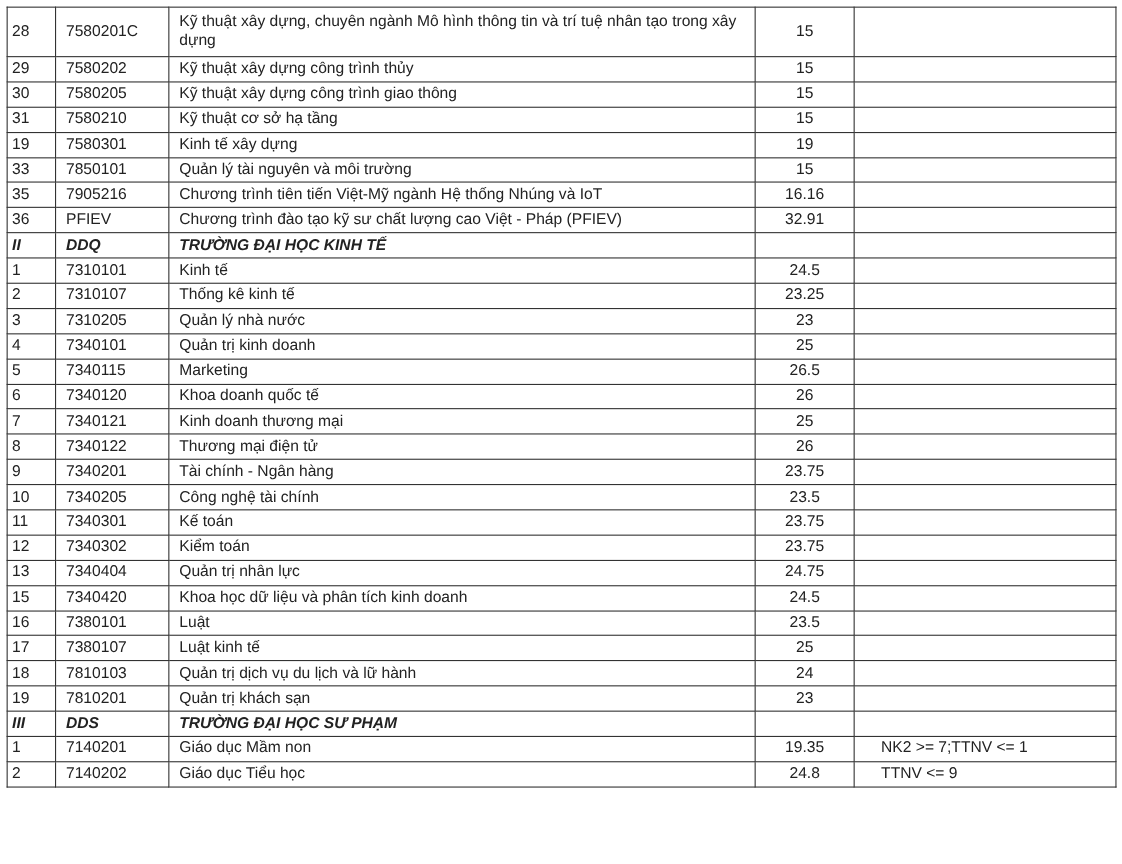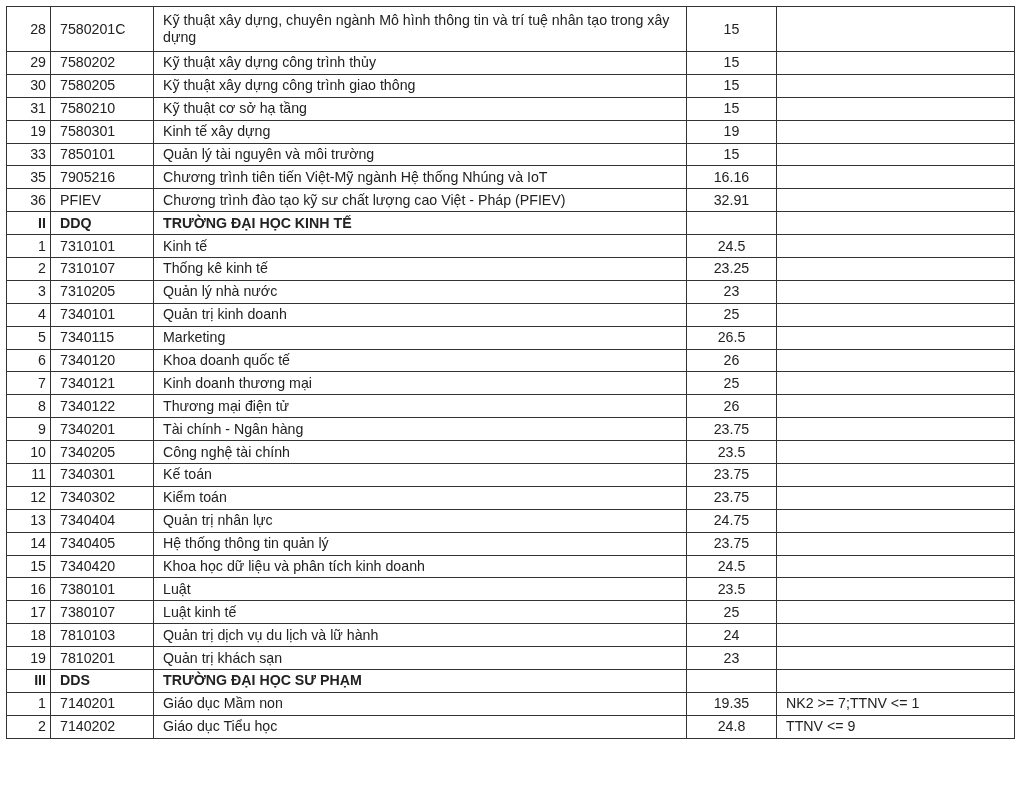--- a/index.html
+++ b/index.html
@@ -31,27 +31,27 @@
     border: 1.5px solid #333333;
     padding: 0 9px;
     height: 21.9px;
     vertical-align: middle;
     white-space: nowrap;
     overflow: hidden;
   }
   table.admissions tr.tall td {
     height: 44px;
   }
-  table.admissions td.c-no { text-align: right; padding: 0 4px; }
+  table.admissions td.c-no { text-align: left; padding: 0 4px; }
   table.admissions td.c-code { text-align: left; }
   table.admissions td.c-name { text-align: left; }
   table.admissions td.c-name.wrap { white-space: normal; line-height: 17px; }
   table.admissions td.c-score { text-align: center; padding: 0 4px; }
-  table.admissions td.c-note { text-align: left; padding-left: 9px; }
-  table.admissions tr.section td { font-weight: bold; }
+  table.admissions td.c-note { text-align: left; padding-left: 24px; }
+  table.admissions tr.section td { font-weight: bold; font-style: italic; }
   col.w-no { width: 44px; }
   col.w-code { width: 103px; }
   col.w-name { width: 533px; }
   col.w-score { width: 90px; }
   col.w-note { width: 238px; }
 </style>
 </head>
 <body>
 
 <div class="sheet">
@@ -212,27 +212,20 @@
           <td class="c-note"></td>
         </tr>
         <tr>
           <td class="c-no">13</td>
           <td class="c-code">7340404</td>
           <td class="c-name">Quản trị nhân lực</td>
           <td class="c-score">24.75</td>
           <td class="c-note"></td>
         </tr>
         <tr>
-          <td class="c-no">14</td>
-          <td class="c-code">7340405</td>
-          <td class="c-name">Hệ thống thông tin quản lý</td>
-          <td class="c-score">23.75</td>
-          <td class="c-note"></td>
-        </tr>
-        <tr>
           <td class="c-no">15</td>
           <td class="c-code">7340420</td>
           <td class="c-name">Khoa học dữ liệu và phân tích kinh doanh</td>
           <td class="c-score">24.5</td>
           <td class="c-note"></td>
         </tr>
         <tr>
           <td class="c-no">16</td>
           <td class="c-code">7380101</td>
           <td class="c-name">Luật</td>

